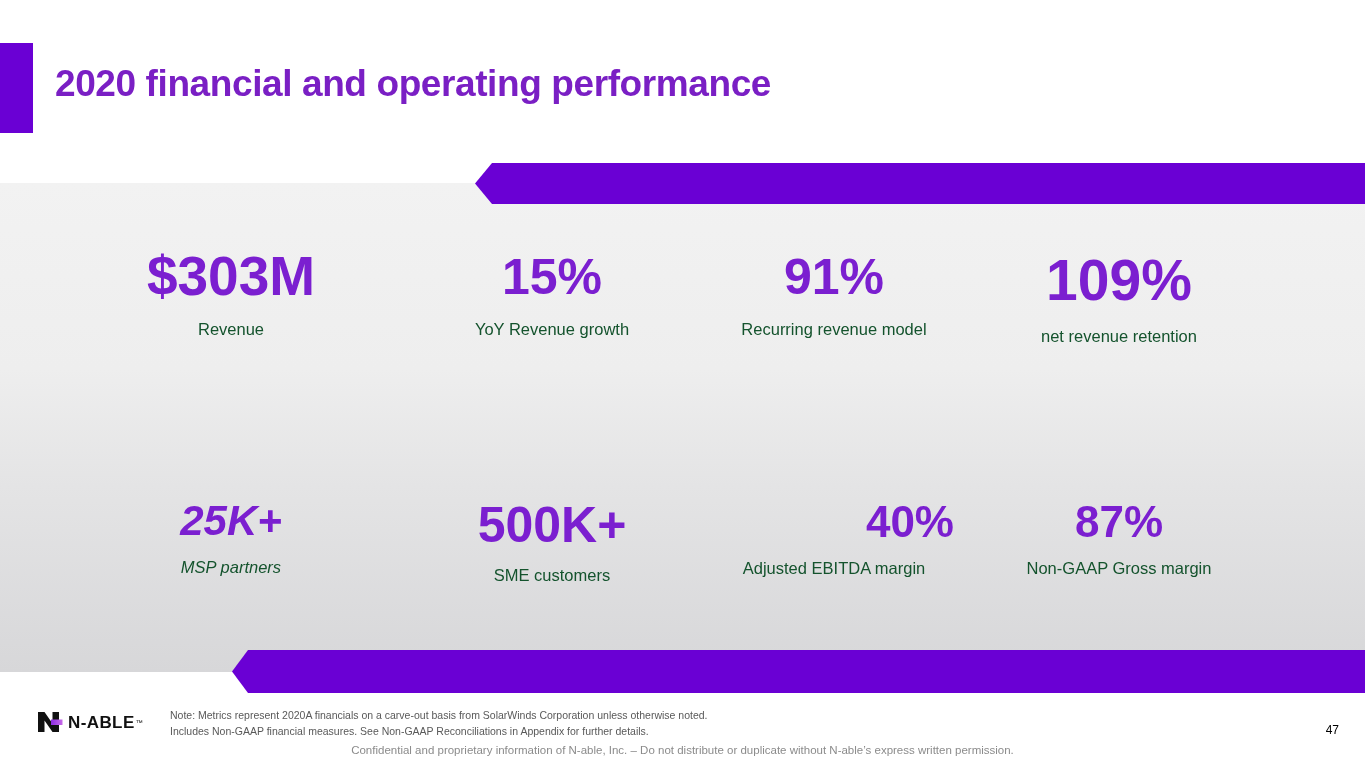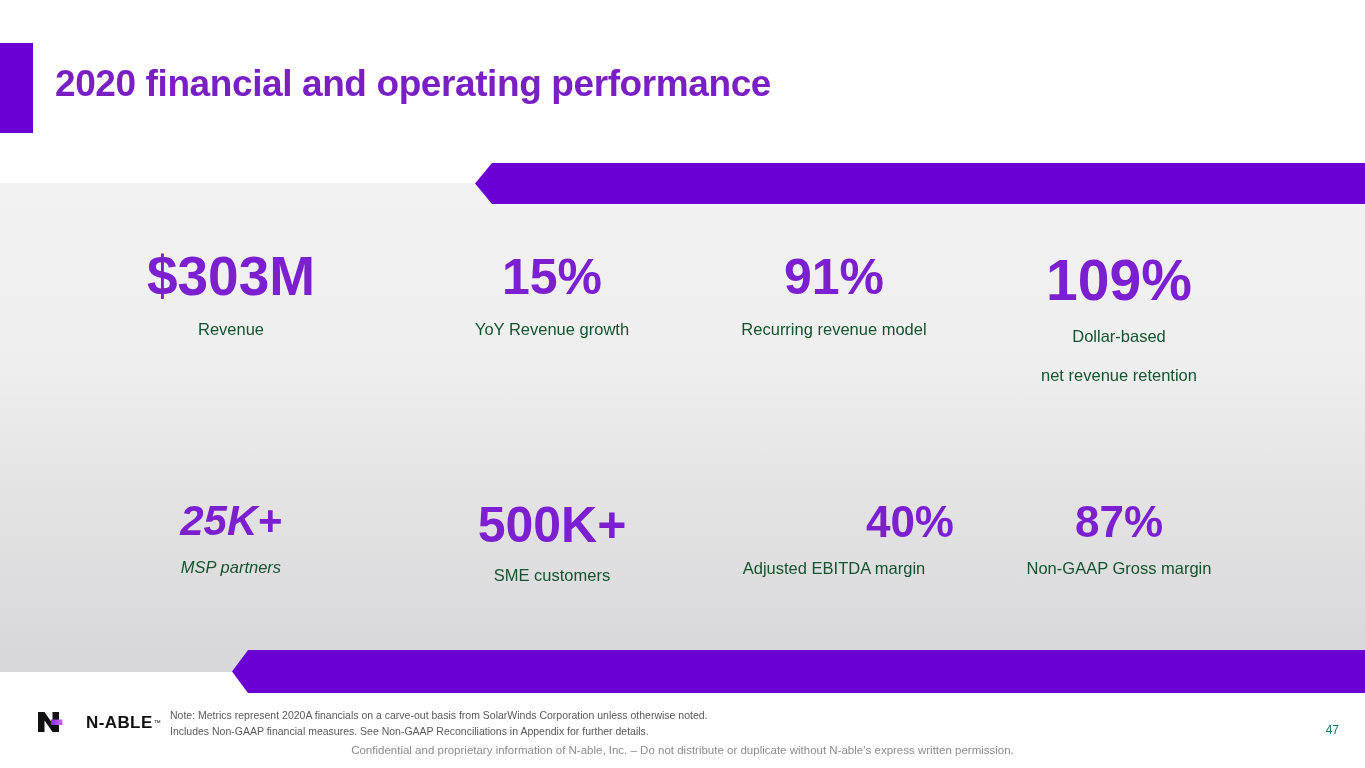--- a/index.html
+++ b/index.html
@@ -130,21 +130,21 @@
     height: 24px;
   }
   #logo-mark {
     display: block;
   }
   #logo-wordmark {
     font-size: 17px;
     font-weight: bold;
     color: #111111;
     letter-spacing: 0.4px;
-    margin-left: 23px;
+    margin-left: 5px;
     line-height: 1;
   }
   #logo-trademark {
     font-size: 7px;
     color: #111111;
     vertical-align: super;
     margin-left: 1px;
   }
 
   #footnote {
@@ -165,21 +165,21 @@
     text-align: center;
     font-size: 11.5px;
     color: #8b8b8b;
   }
 
   #page-number {
     position: absolute;
     right: 26px;
     top: 723px;
     font-size: 12px;
-    color: #0f766e;
+    color: #000000;
   }
 </style>
 </head>
 <body>
 
 <div id="title-accent-bar"></div>
 <div id="slide-title">2020 financial and operating performance</div>
 
 <div id="content-panel"></div>
 
@@ -196,21 +196,20 @@
   <span class="stat-label">YoY Revenue growth</span>
 </div>
 
 <div id="stat-recurring" class="stat-block">
   <span class="stat-value">91%</span>
   <span class="stat-label">Recurring revenue model</span>
 </div>
 
 <div id="stat-retention" class="stat-block">
   <span class="stat-value">109%</span>
-  <span class="stat-label">Dollar-based</span>
   <span class="stat-label">net revenue retention</span>
 </div>
 
 <div id="stat-msp-partners" class="stat-block">
   <span class="stat-value">25K+</span>
   <span class="stat-label">MSP partners</span>
 </div>
 
 <div id="stat-sme-customers" class="stat-block">
   <span class="stat-value">500K+</span>

